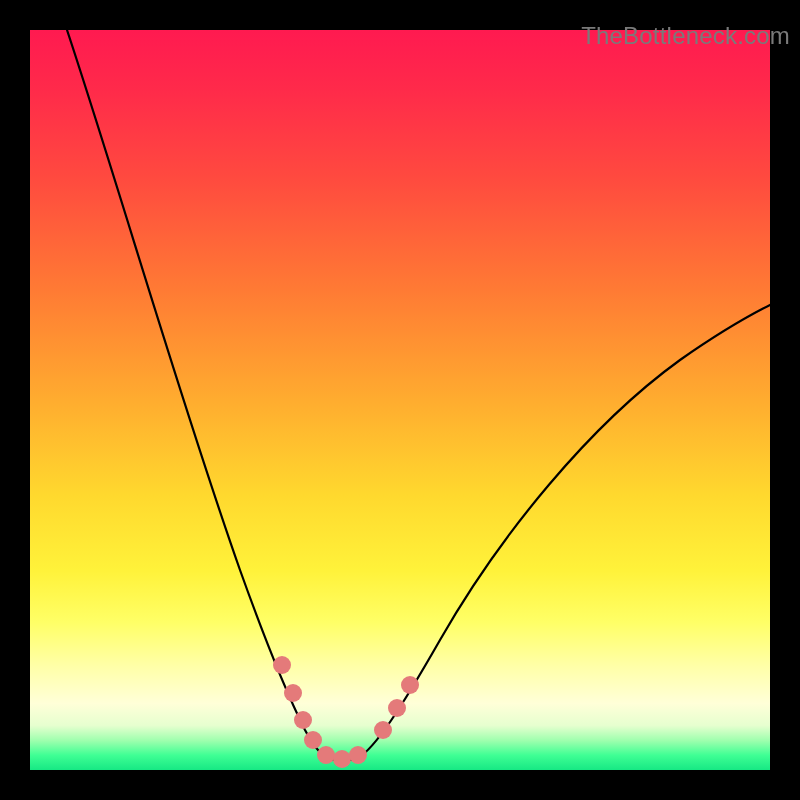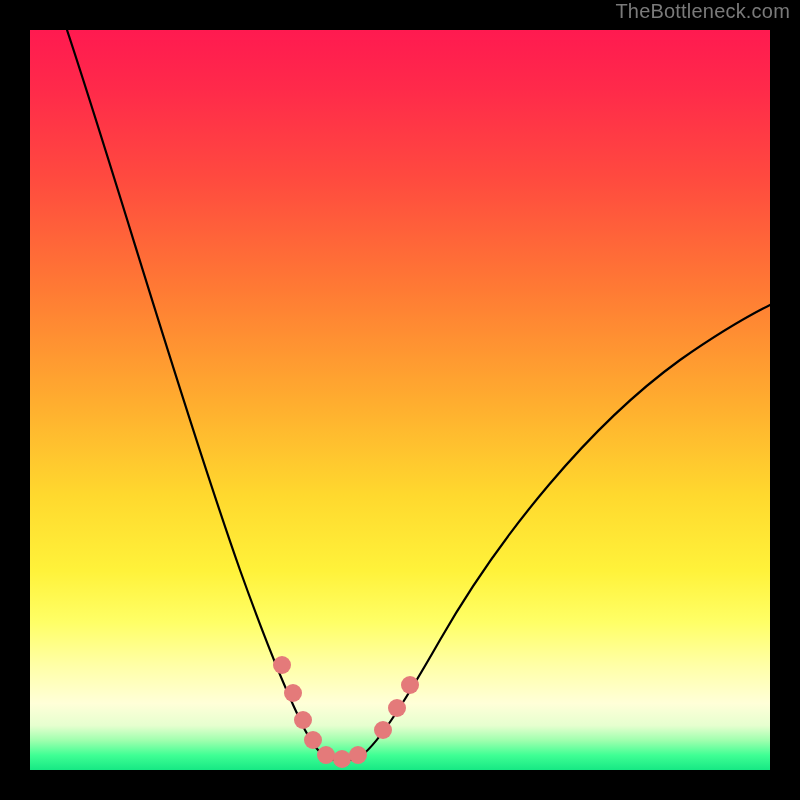--- a/index.html
+++ b/index.html
@@ -41,24 +41,24 @@
       #ffffa8 86%,
       #ffffd8 91%,
       #e6ffcf 94%,
       #9fffae 96%,
       #3fff94 98%,
       #17e884 100%
     );
   }
   .watermark {
     position: absolute;
-    top: 0;
+    top: 22px;
     right: 10px;
     color: #7a7a7a;
-    font-size: 20px;
+    font-size: 24px;
     font-weight: 500;
     letter-spacing: 0.2px;
     user-select: none;
   }
   svg.curves {
     position: absolute;
     inset: 0;
   }
   .curve {
     fill: none;

